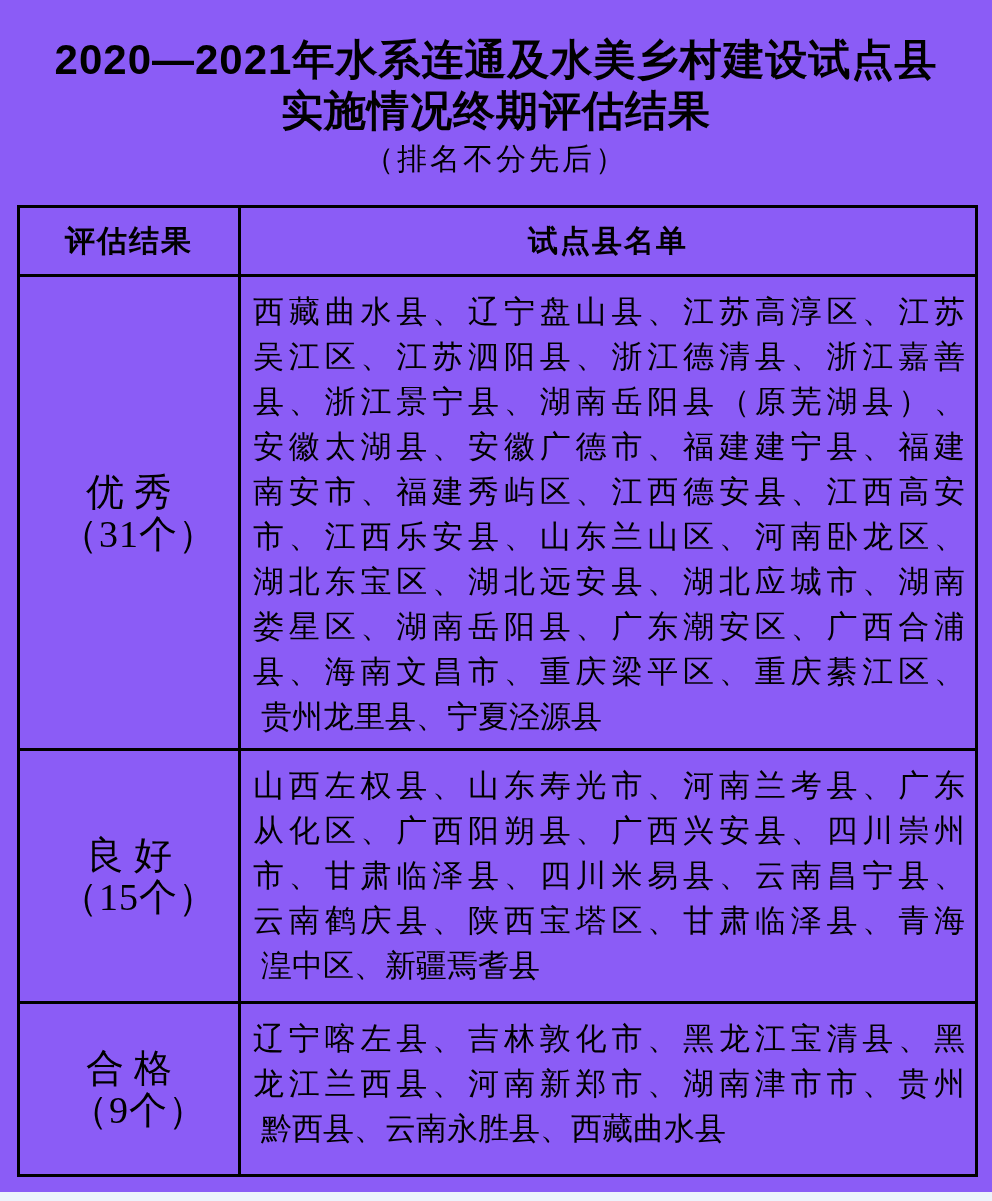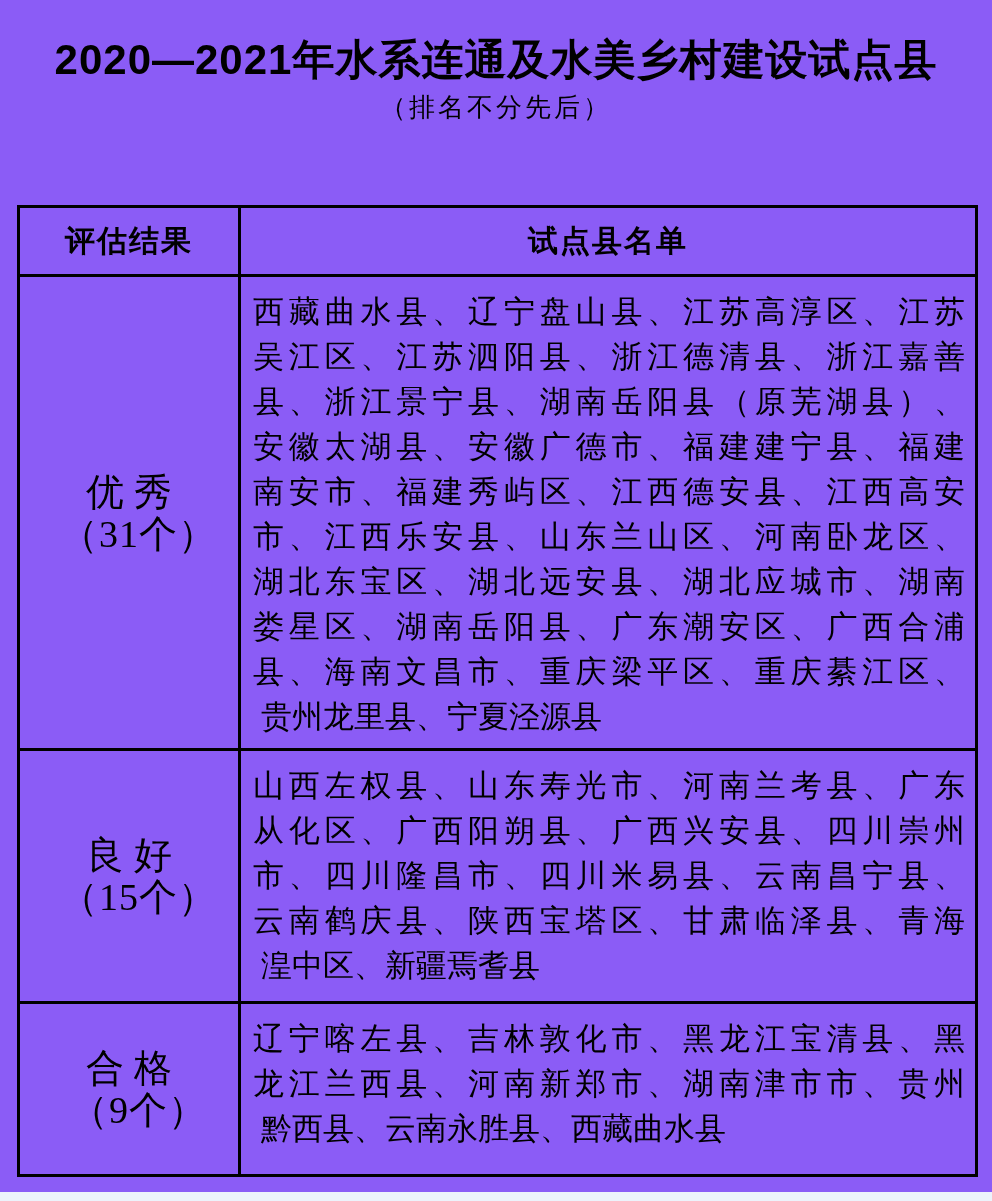--- a/index.html
+++ b/index.html
@@ -23,21 +23,21 @@
   }
   .title-line {
     font-family: "Liberation Sans", "DejaVu Sans", sans-serif;
     font-weight: bold;
     font-size: 42px;
     line-height: 51px;
     letter-spacing: 1px;
     white-space: nowrap;
   }
   .subtitle {
-    font-size: 26px;
+    font-size: 30px;
     line-height: 40px;
     margin-top: 3px;
     letter-spacing: 3px;
   }
 
   
   .eval-table {
     position: absolute;
     left: 17px;
     top: 205px;
@@ -108,20 +108,21 @@
     background: #edf3fb;
   }
 </style>
 </head>
 <body>
 
 <div class="page">
 
   <div class="title-wrap">
     <div class="title-line">2020—2021年水系连通及水美乡村建设试点县</div>
+    <div class="title-line">实施情况终期评估结果</div>
     <div class="subtitle">（排名不分先后）</div>
   </div>
 
   <table class="eval-table">
     <colgroup>
       <col class="col-grade">
       <col class="col-list">
     </colgroup>
     <thead>
       <tr>
@@ -149,21 +150,21 @@
           </td>
       </tr>
       <tr class="row-good">
         <td class="grade-cell">
           <div class="grade-label">良好</div>
           <div class="grade-count">（15个）</div>
         </td>
         <td class="counties-cell">
             <div class="cline">山西左权县、山东寿光市、河南兰考县、广东</div>
             <div class="cline">从化区、广西阳朔县、广西兴安县、四川崇州</div>
-            <div class="cline">市、四川隆昌市、四川米易县、云南昌宁县、</div>
+            <div class="cline">市、甘肃临泽县、四川米易县、云南昌宁县、</div>
             <div class="cline">云南鹤庆县、陕西宝塔区、甘肃临泽县、青海</div>
             <div class="cline last">湟中区、新疆焉耆县</div>
           </td>
       </tr>
       <tr class="row-pass">
         <td class="grade-cell">
           <div class="grade-label">合格</div>
           <div class="grade-count">（9个）</div>
         </td>
         <td class="counties-cell">

